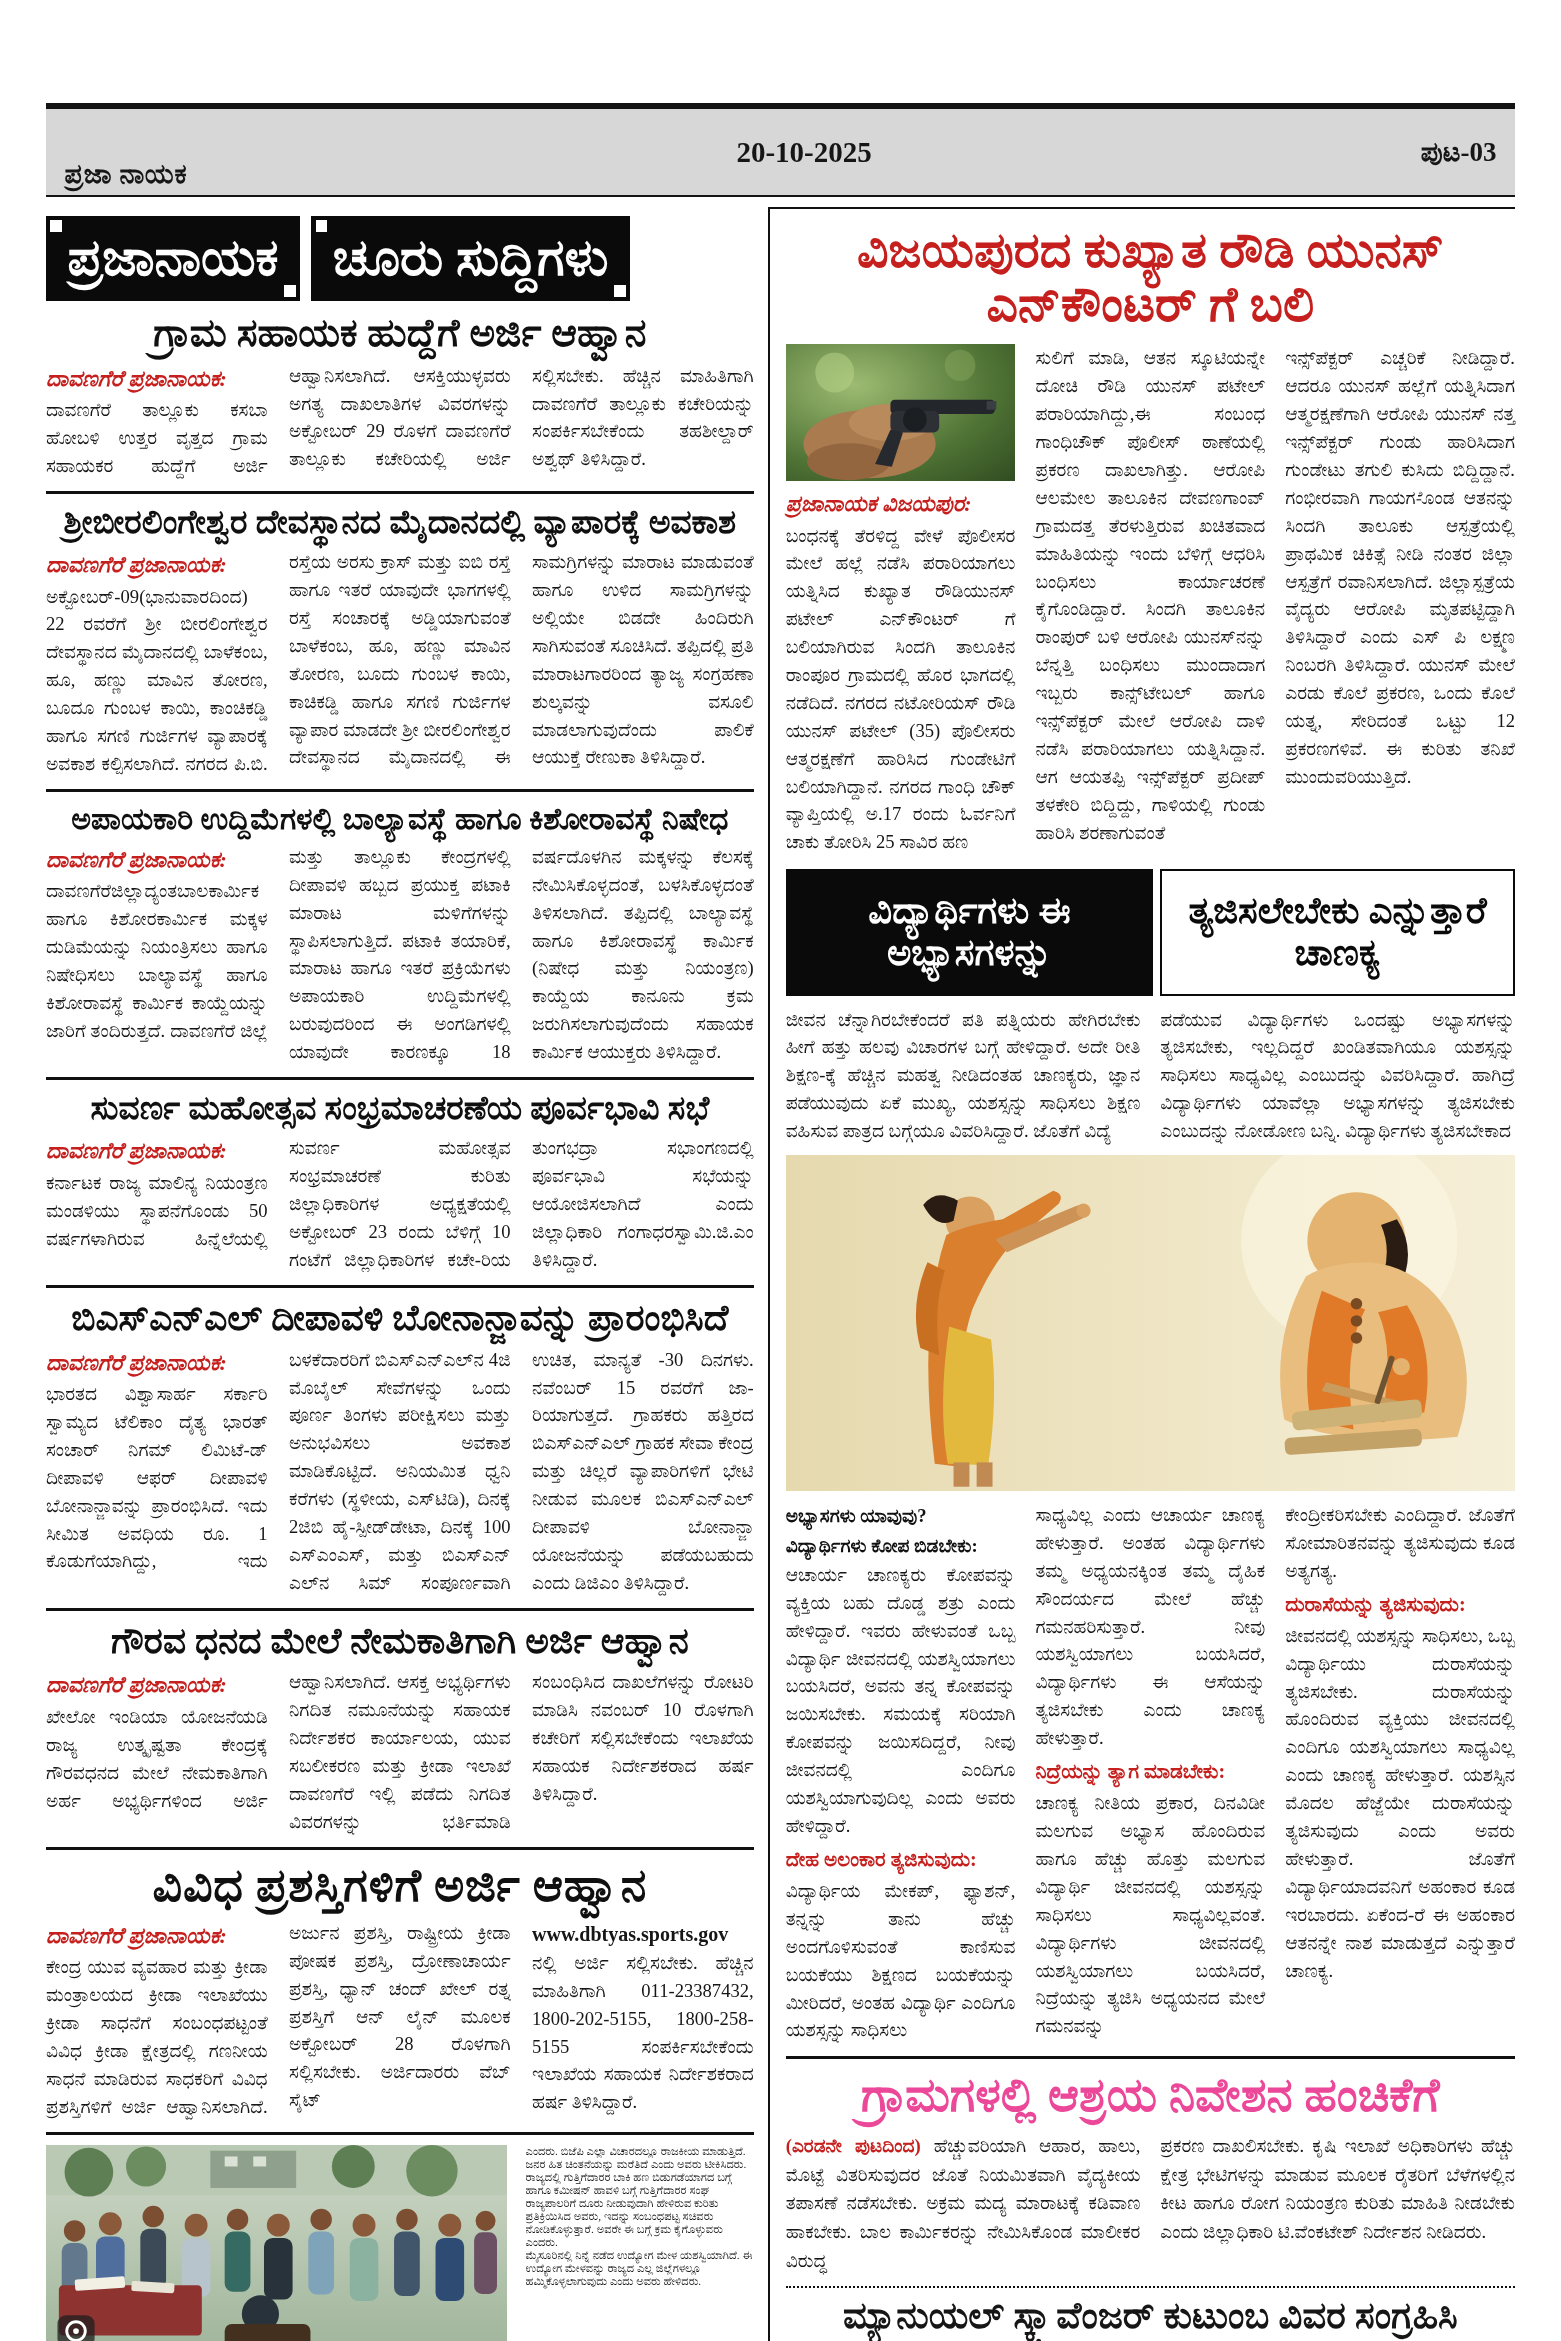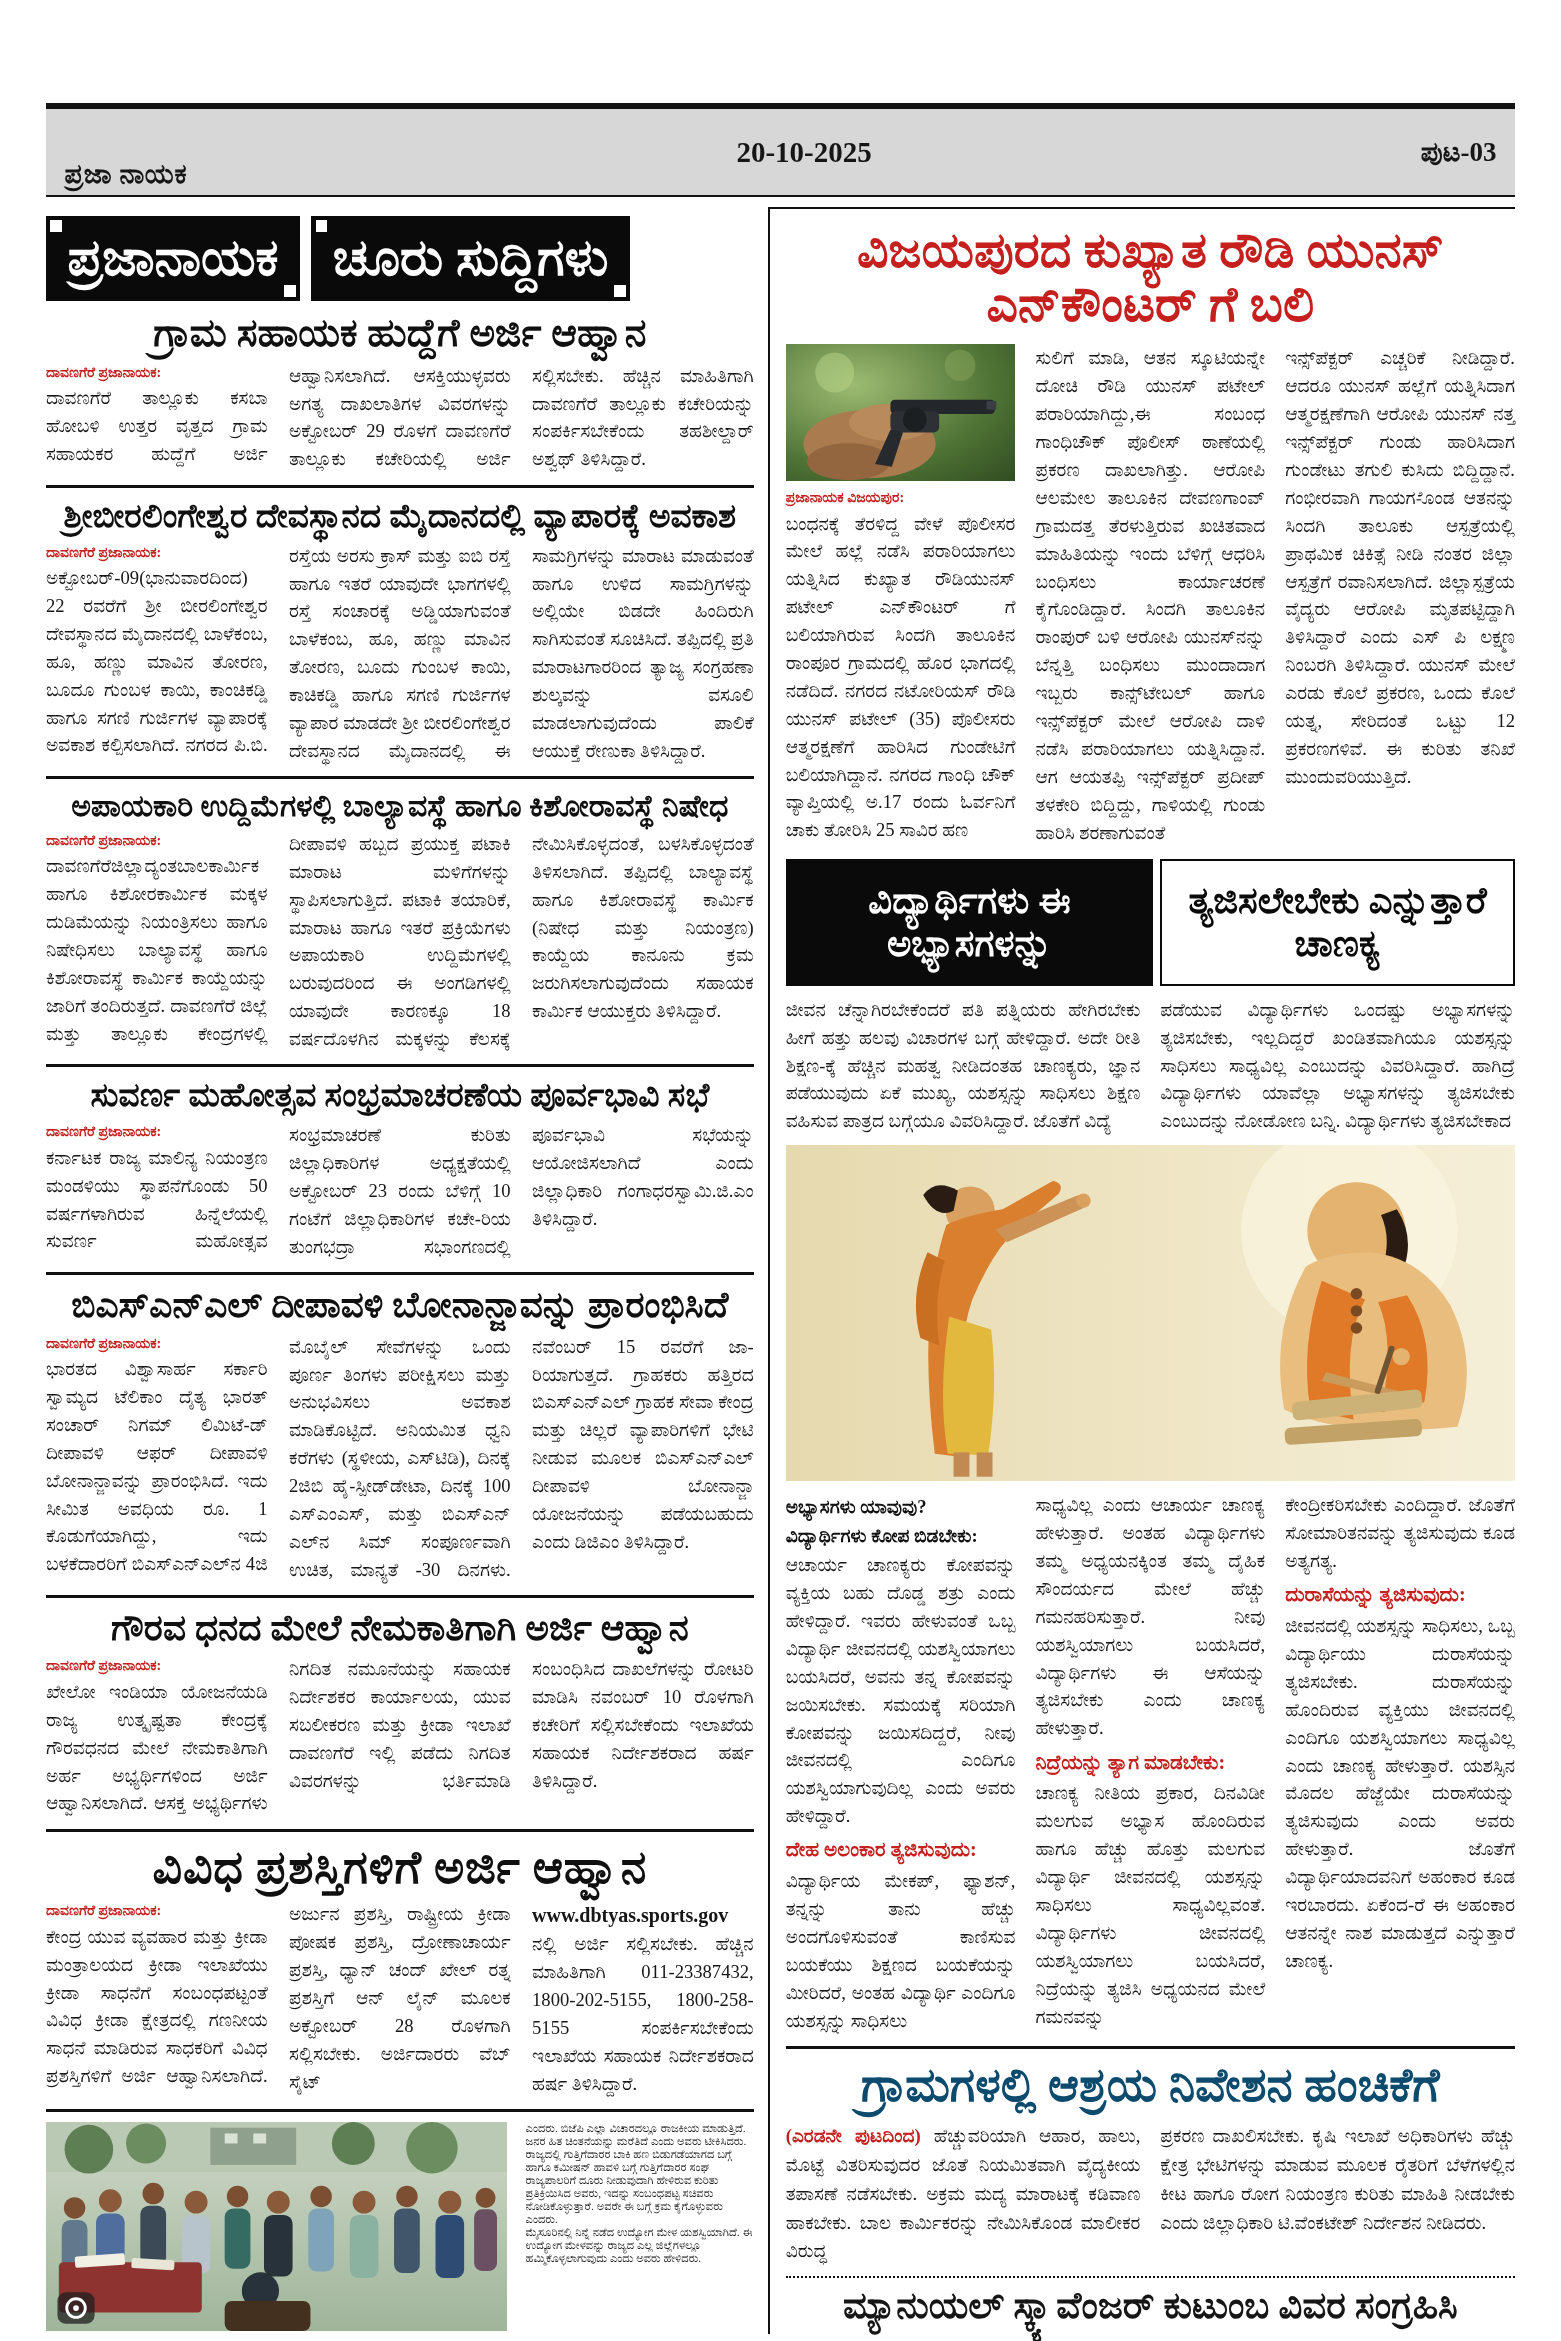--- a/index.html
+++ b/index.html
@@ -21,21 +21,21 @@
 
   
   .hl { text-align:center; font-weight:bold; line-height:1.12; color:#101010; }
   .hl-54 { font-size:39px; }
   .hl-46 { font-size:33px; }
   .hl-42 { font-size:30px; }
   .hl-50 { font-size:36px; }
   .hl-64 { font-size:46px; letter-spacing:0.7px; }
   .body { font-size:18.6px; line-height:1.5; text-align:justify; margin-top:7.1px; }
   .cols3 { column-count:3; column-gap:21.4px; }
-  .dateline { display:block; color:#c5201e; font-weight:bold; font-size:14px; margin-bottom:1.4px; }
+  .dateline { display:block; color:#c5201e; font-weight:bold; font-size:22px; margin-bottom:1.4px;font-style:italic; }
   .rule { border-top:3.6px solid #101010; margin:11.4px 0 10px 0; }
   .rule-dot { border-top:2.9px dotted #101010; margin:10px 0 7.1px 0; }
   .website { font-family:Liberation Serif, serif; font-weight:bold; font-size:20px; }
 
   
   .banner { display:flex; gap:11.4px; margin:8.6px 0 10px 0; }
   .banner .chunk { position:relative; background:#0a0a0a; color:#fff; font-weight:bold; font-size:51px;
                    padding:15.7px 21.4px; line-height:1.05; }
   .banner .chunk:before, .banner .chunk:after { content:""; position:absolute; width:11.4px; height:11.4px; background:#fff; }
   .banner .chunk:before { left:4.3px; top:4.3px; }
@@ -63,21 +63,21 @@
                 display:flex; align-items:center; justify-content:center; text-align:center; padding:18.6px 7.1px; line-height:1.15; }
   .chk-head-b { flex:1; background:#fff; color:#0a0a0a; border:2.9px solid #0a0a0a; font-size:37px; font-weight:bold;
                 display:flex; align-items:center; justify-content:center; text-align:center; padding:18.6px 7.1px; line-height:1.15; }
   .chk-cols { display:flex; gap:20px; }
   .chk-col { flex:1; font-size:18.6px; line-height:1.5; text-align:justify; }
   .chk-img { width:100%; height:336px; display:block; margin:10px 0; }
   .sub-red { color:#c5201e; font-weight:bold; font-size:20px; display:block; margin:4.3px 0 2.9px 0; }
   .sub-blk { color:#111; font-weight:bold; display:block; margin:1.4px 0; }
 
   
-  .ash-hl { color:#0c4a6e; font-size:47px; font-weight:bold; text-align:center; line-height:1.1; margin:11.4px 0 10px 0; }
+  .ash-hl { color:#ec4899; font-size:47px; font-weight:bold; text-align:center; line-height:1.1; margin:11.4px 0 10px 0; }
   .ash-cols { display:flex; gap:20px; }
   .ash-col { flex:1; font-size:18.6px; line-height:1.55; text-align:justify; }
 
   
   .scv-hl1 { font-size:37px; font-weight:bold; text-align:center; line-height:1.15; margin:7.1px 0 4.3px 0; }
 </style>
 </head>
 <body>
 
 <div class="page">

